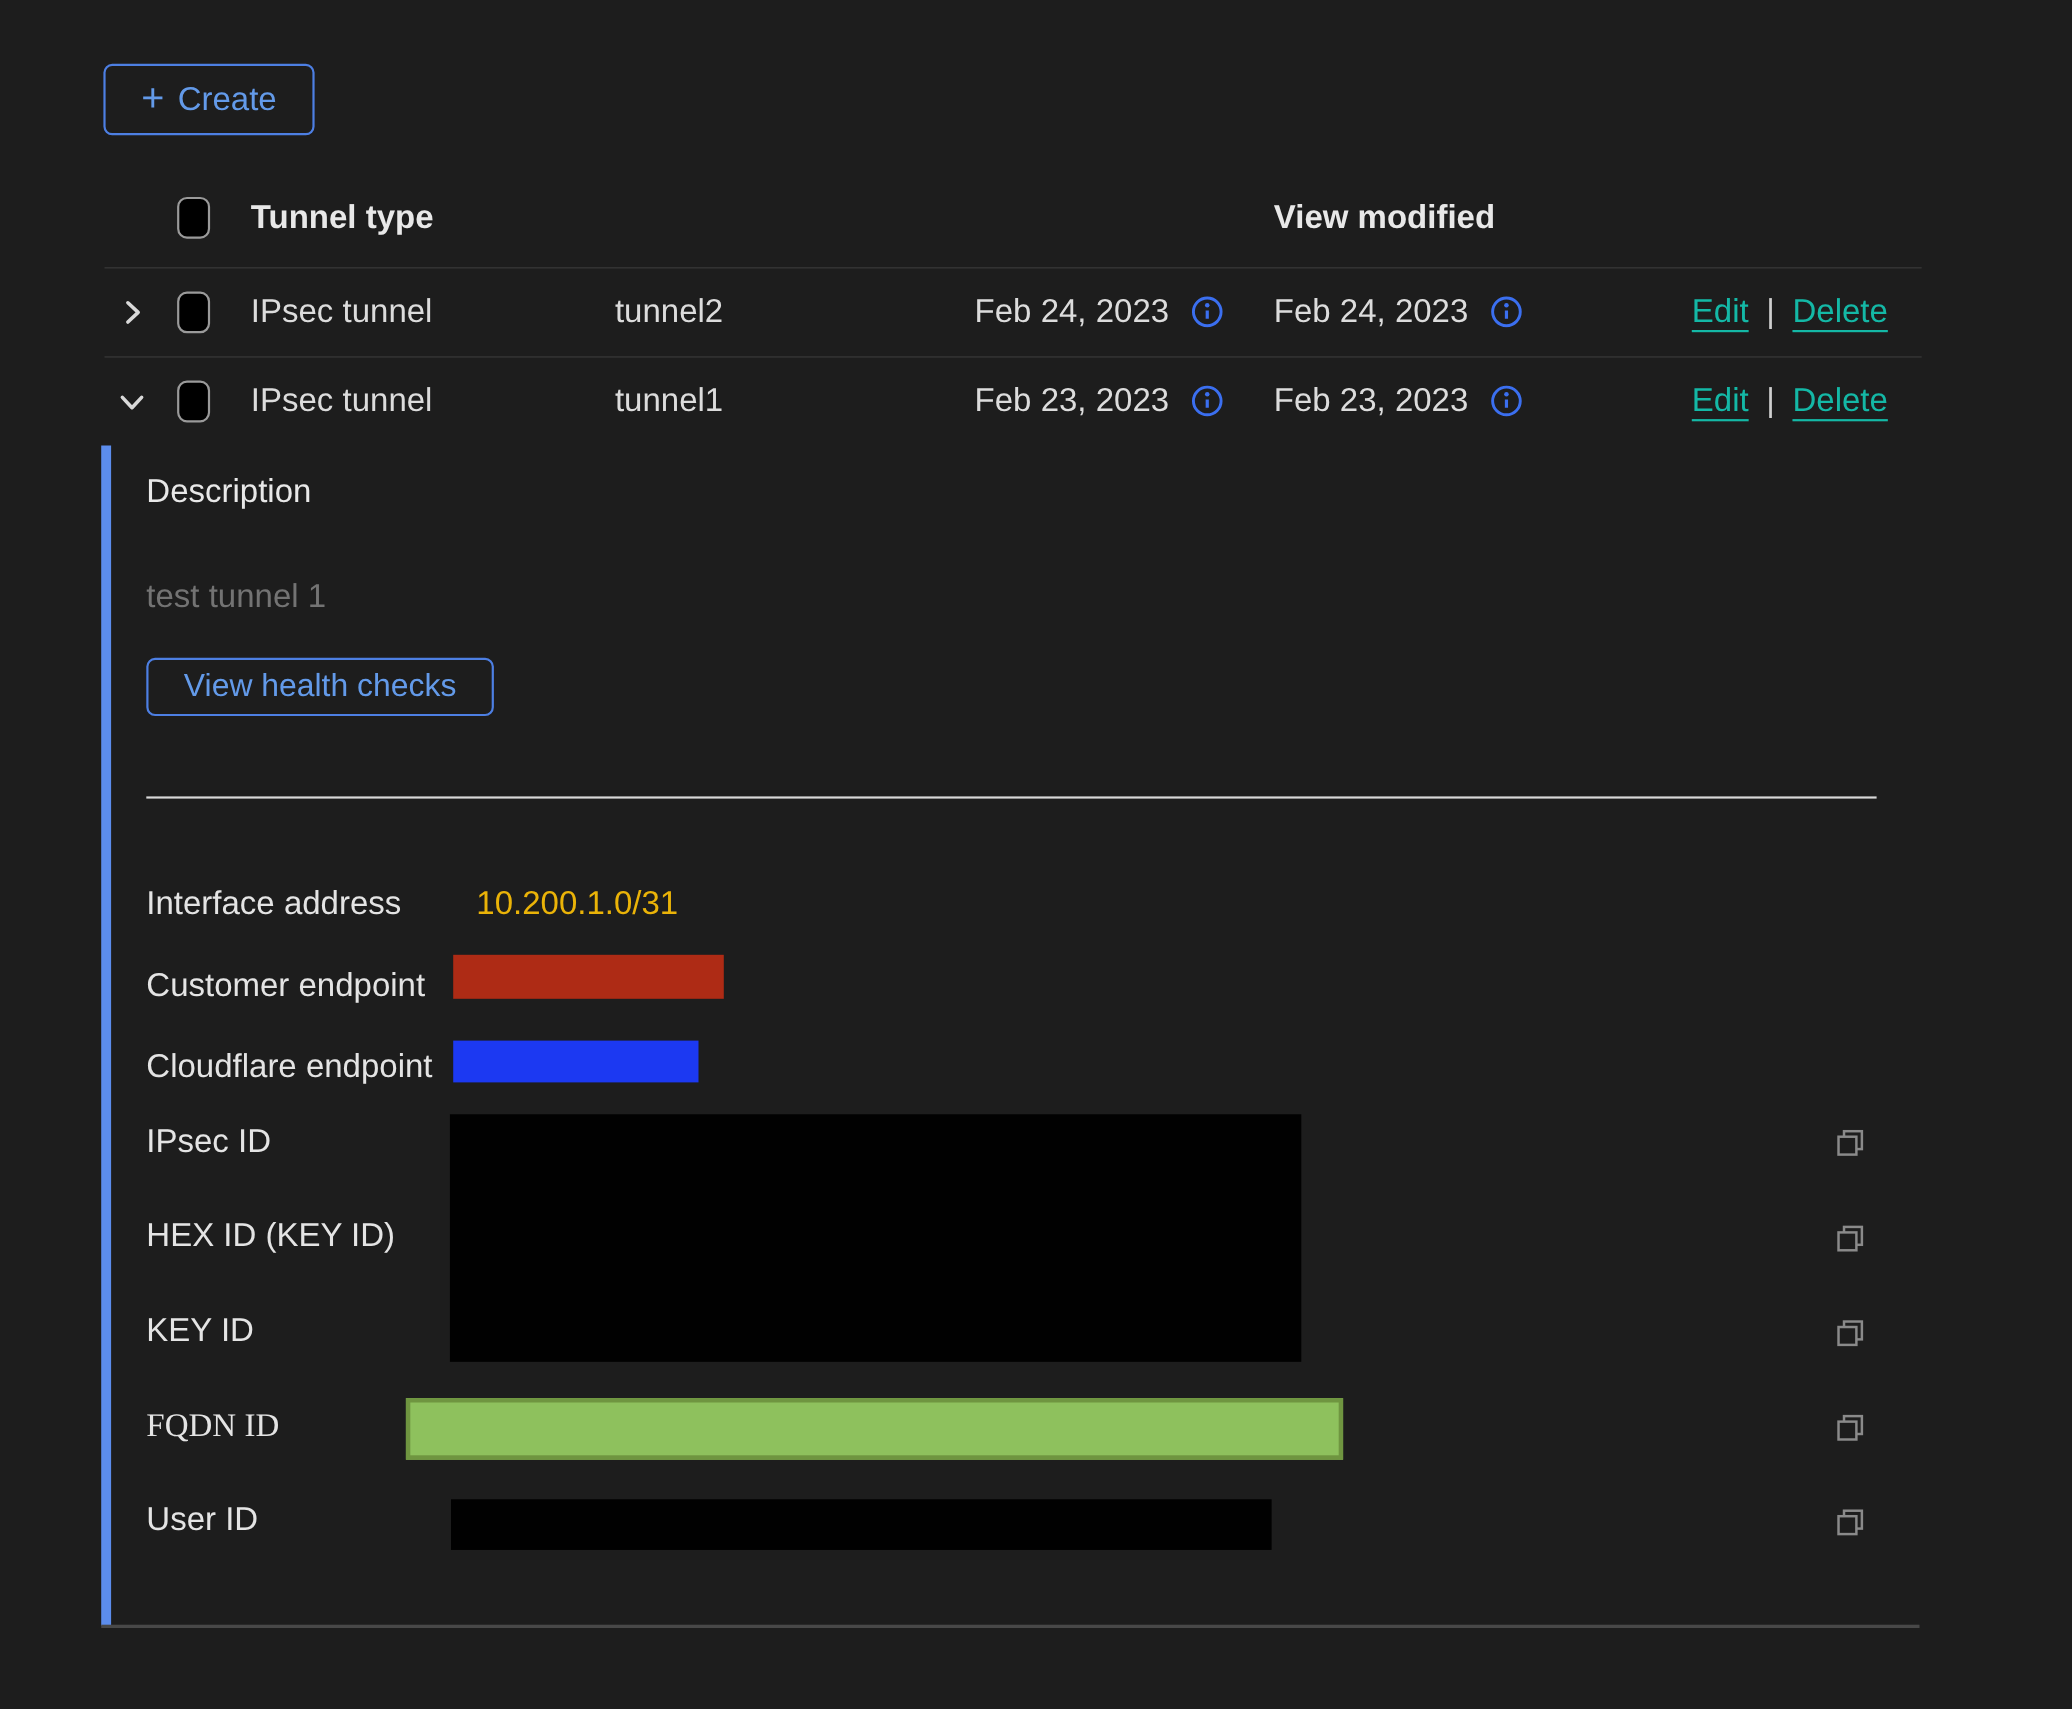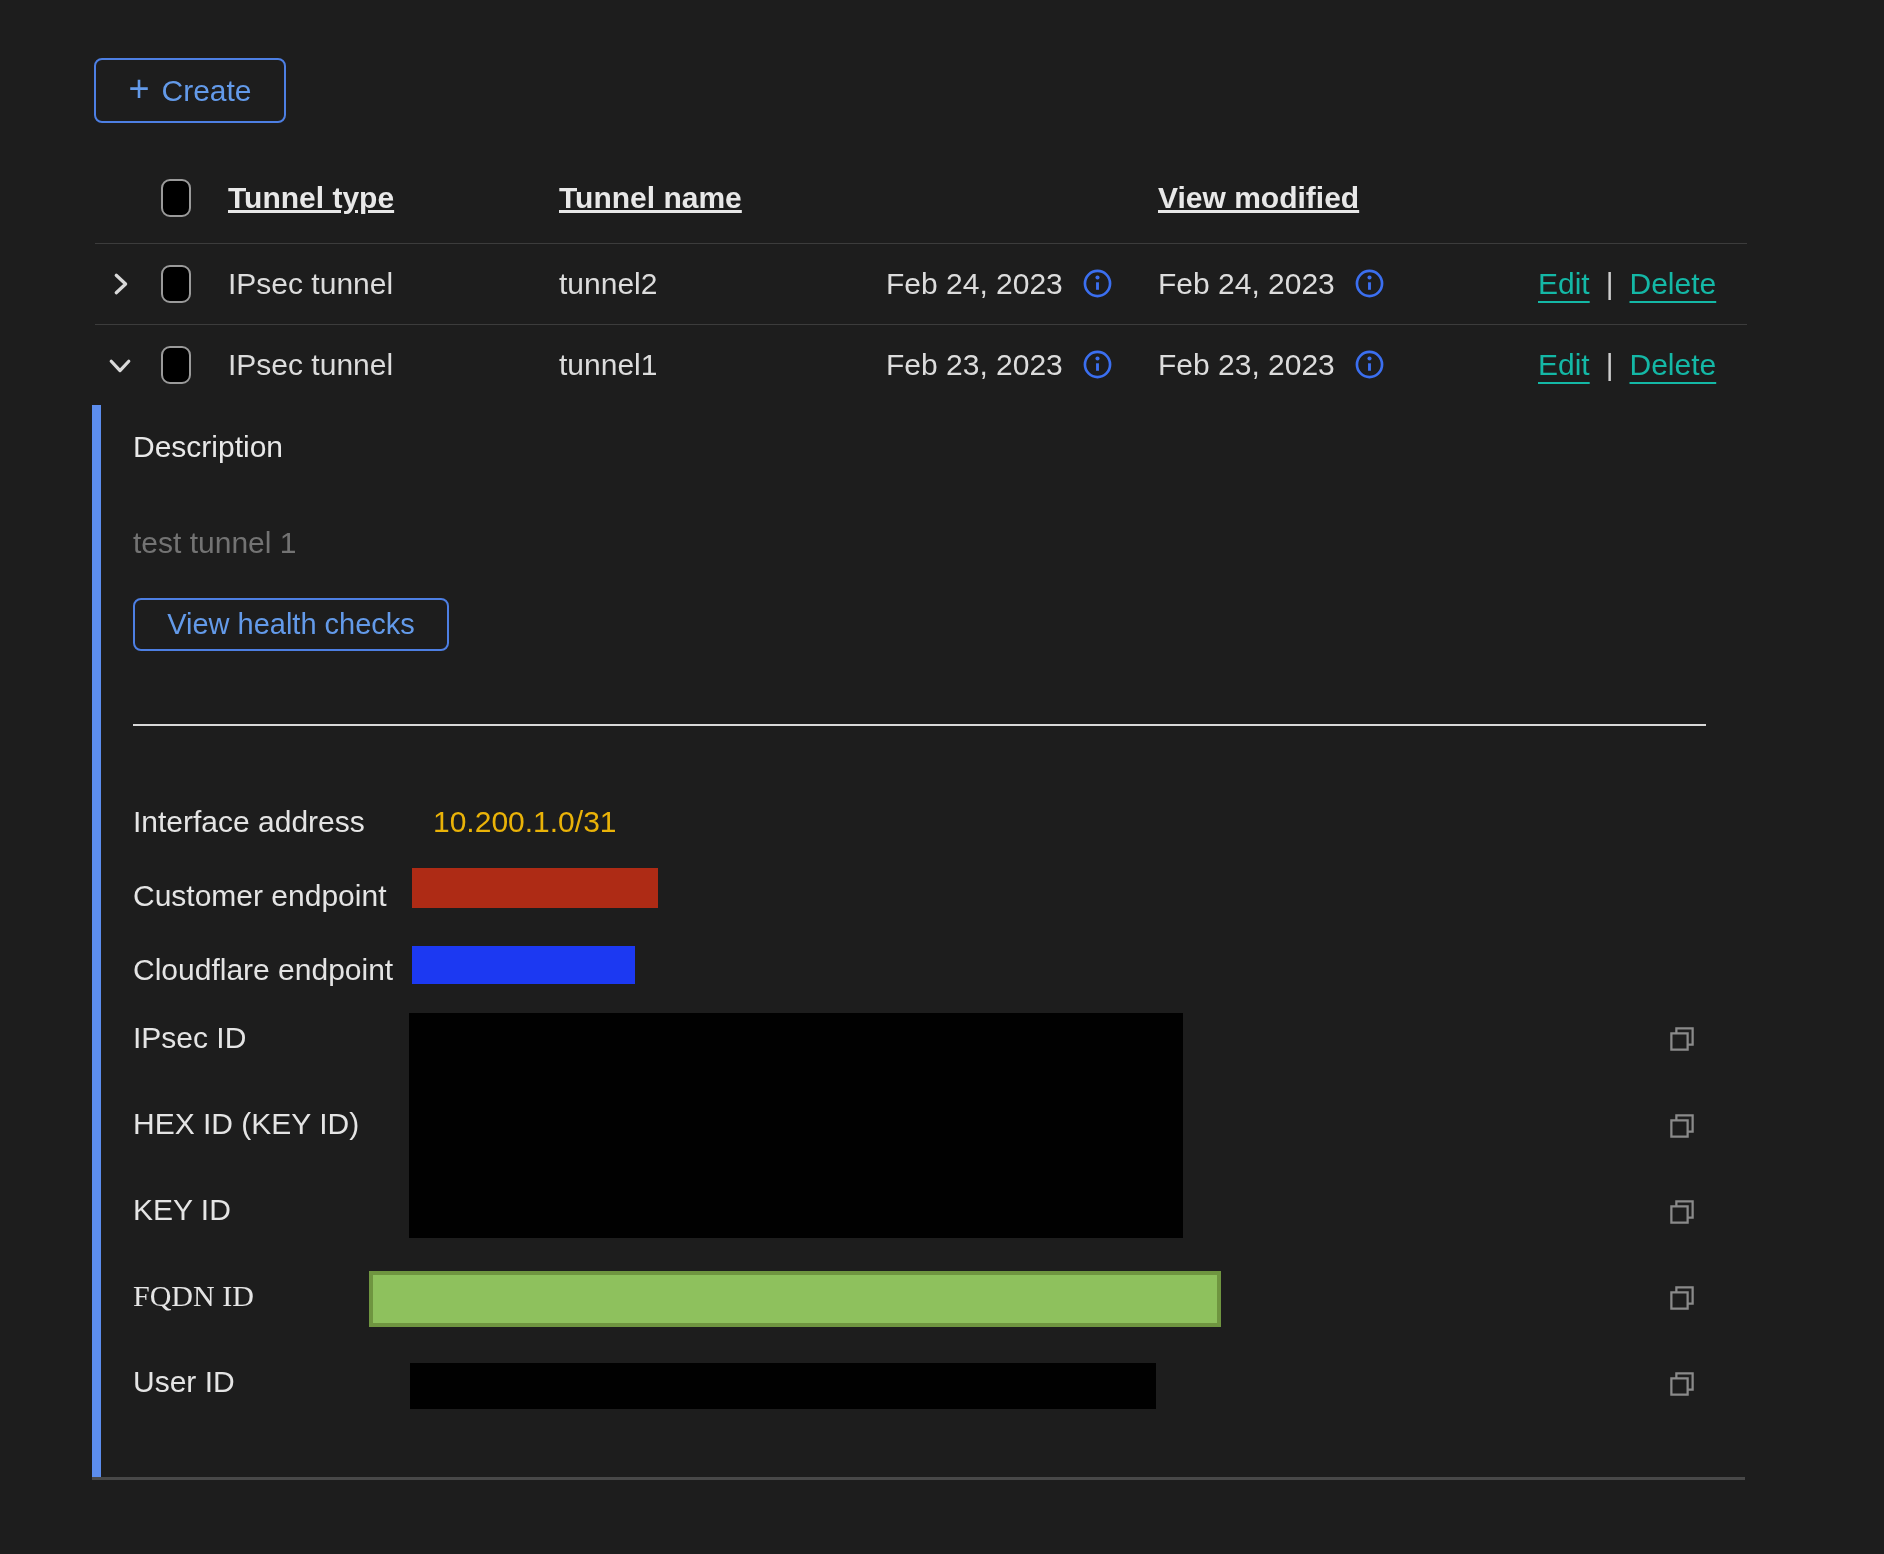--- a/index.html
+++ b/index.html
@@ -23,21 +23,21 @@
   .r1{top:243px;height:81px;border-bottom:1px solid #3c3c3c;}
   .r2{top:324px;height:81px;}
   .cell{position:absolute;top:0;height:100%;display:flex;align-items:center;font-size:30px;color:#dcdcdc;}
   .c-chev{left:10px;}
   .c-check{left:66px;}
   .c-type{left:133px;}
   .c-name{left:464px;}
   .c-created{left:791px;gap:20px;}
   .c-modified{left:1063px;gap:20px;}
   .c-actions{left:1443px;gap:16px;}
-  .hdr .cell{color:#e8e8e8;text-decoration:underline;}
+  .hdr .cell{color:#e8e8e8;}
   .checkbox{width:30px;height:38px;border:2.5px solid #9a9a9a;border-radius:9px;background:#000;box-sizing:border-box;}
   .link{color:#14b8a6;text-decoration:underline;text-underline-offset:7px;text-decoration-thickness:2px;cursor:pointer;}
   .pipe{color:#cfcfcf;}
   .icon{display:inline-flex;align-items:center;justify-content:center;}
   
   .accent-bar{left:92px;top:405px;width:9px;height:1073px;background:#5c8ded;}
   .desc-label{left:133px;top:430px;font-size:30px;color:#e8e8e8;}
   .desc-value{left:133px;top:526px;font-size:30px;color:#737373;}
   .health-btn{
     left:133px;top:598px;width:316px;height:53px;box-sizing:border-box;
@@ -65,21 +65,20 @@
   <button class="abs create-btn">
     <span class="plus">+</span>
     <span>Create</span>
   </button>
 
   <div class="t-row hdr">
     <div class="cell c-check">
       <span class="checkbox"></span>
     </div>
     <div class="cell c-type">Tunnel type</div>
-    <div class="cell c-name">Tunnel name</div>
     <div class="cell c-modified">View modified</div>
   </div>
 
   <div class="t-row r1">
     <div class="cell c-chev">
       <span class="icon">
         <svg width="30" height="30" viewBox="0 0 24 24" fill="none">
             <polyline points="9 5 16.5 12 9 19" stroke="#d9d9d9" stroke-width="2.6" stroke-linecap="round" stroke-linejoin="round"></polyline>
           </svg>
       </span>

